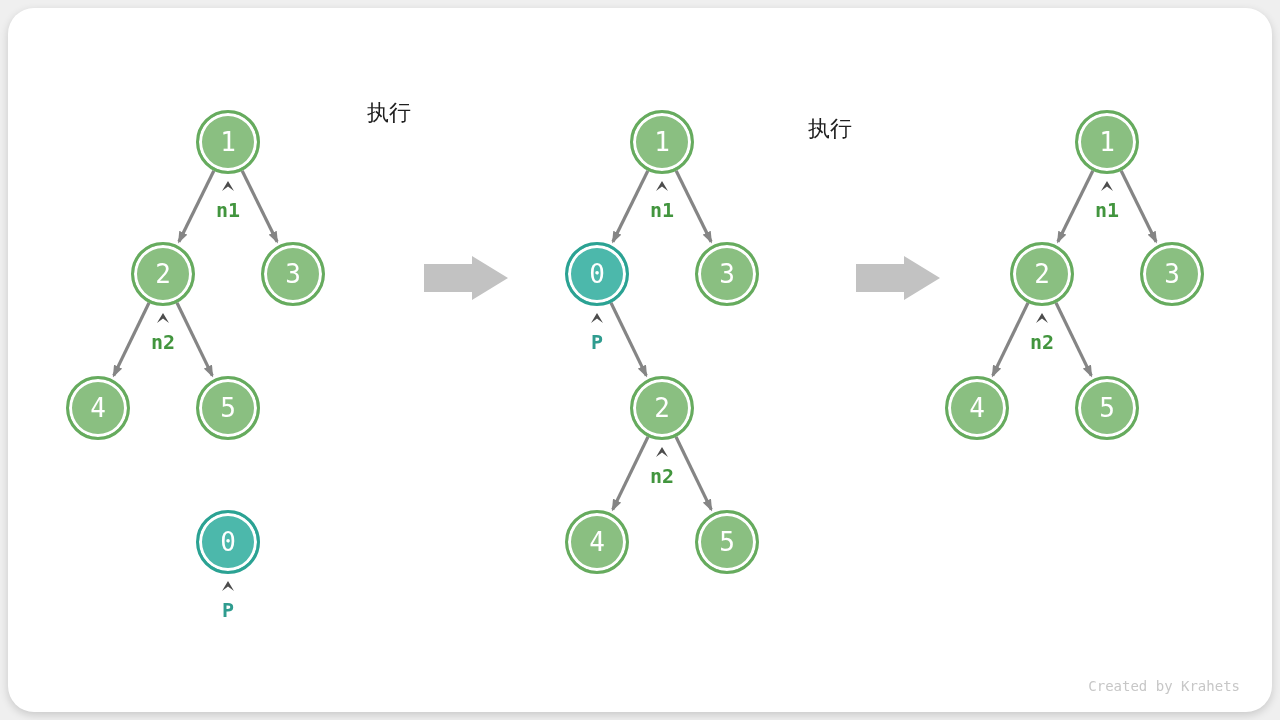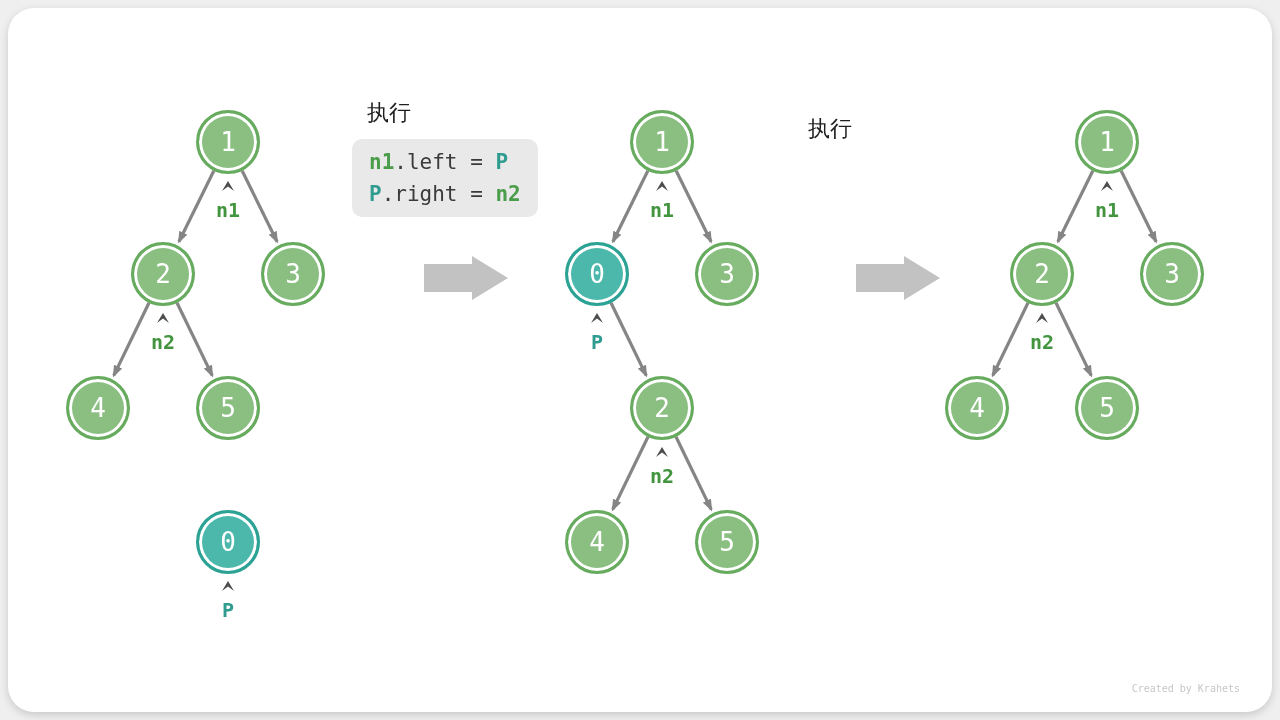--- a/index.html
+++ b/index.html
@@ -50,21 +50,21 @@
     font-family:"DejaVu Sans Mono", monospace;
     font-size:21px;line-height:32px;
   }
   .codeline{white-space:pre;}
   .tok-plain{color:var(--codeplain);}
   .tok-green{color:var(--codegreen);font-weight:bold;}
   .tok-teal{color:var(--codeteal);font-weight:bold;}
   .footer{
     position:absolute;right:40px;bottom:26px;
     font-family:"DejaVu Sans Mono", monospace;
-    font-size:10px;color:var(--footercol);
+    font-size:14px;color:var(--footercol);
   }
 </style>
 </head>
 <body>
 
 <div class="stage">
   <div class="card"></div>
 
   <svg class="edges" viewBox="0 0 1280 720">
     <defs>
@@ -186,18 +186,18 @@
           <polygon points="7,0 13,10 7,5.5 1,10"></polygon>
         </svg>
         <div class="plabel green">n1</div>
       </div>
       <div class="pointer" style="left: 1002px; top: 313px;">
         <svg width="14" height="10" viewBox="0 0 14 10">
           <polygon points="7,0 13,10 7,5.5 1,10"></polygon>
         </svg>
         <div class="plabel green">n2</div>
       </div>
-      <div class="codeblock" style="left: 352px; top: 100px;"><div class="exec-title">执行</div><div class="codebox"><div class="codeline"><span class="tok-green">n1</span><span class="tok-plain">.left = </span><span class="tok-teal">P</span></div><div class="codeline"><span class="tok-teal">P</span><span class="tok-plain">.right = </span><span class="tok-green">n2</span></div></div></div>
+      <div class="codeblock" style="left: 352px; top: 100px;"><div class="exec-title">执行</div></div>
       <div class="codeblock" style="left: 793px; top: 116px;"><div class="exec-title">执行</div></div>
     </div>
 
   <div class="footer">Created by Krahets</div>
 </div>
 
 </body></html>

